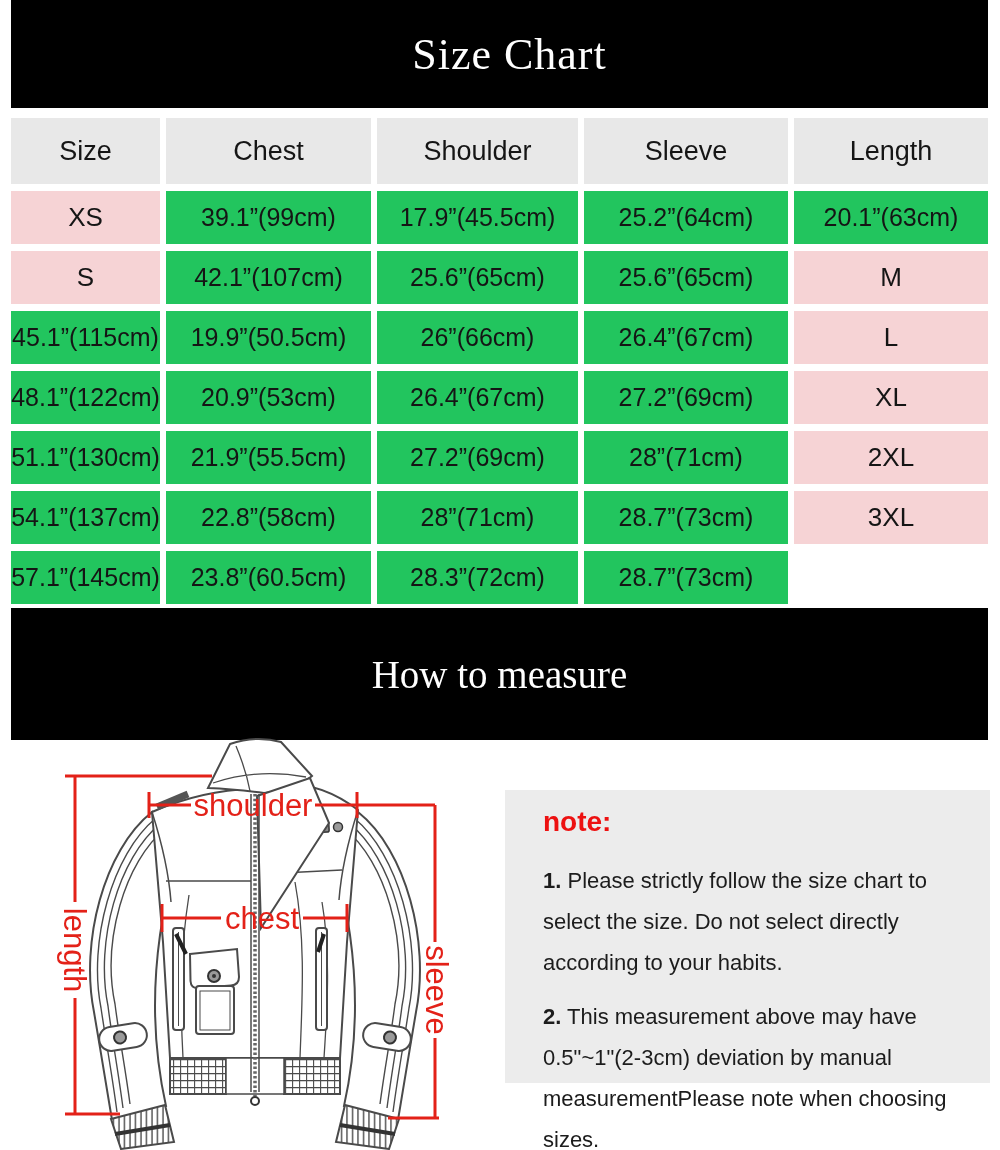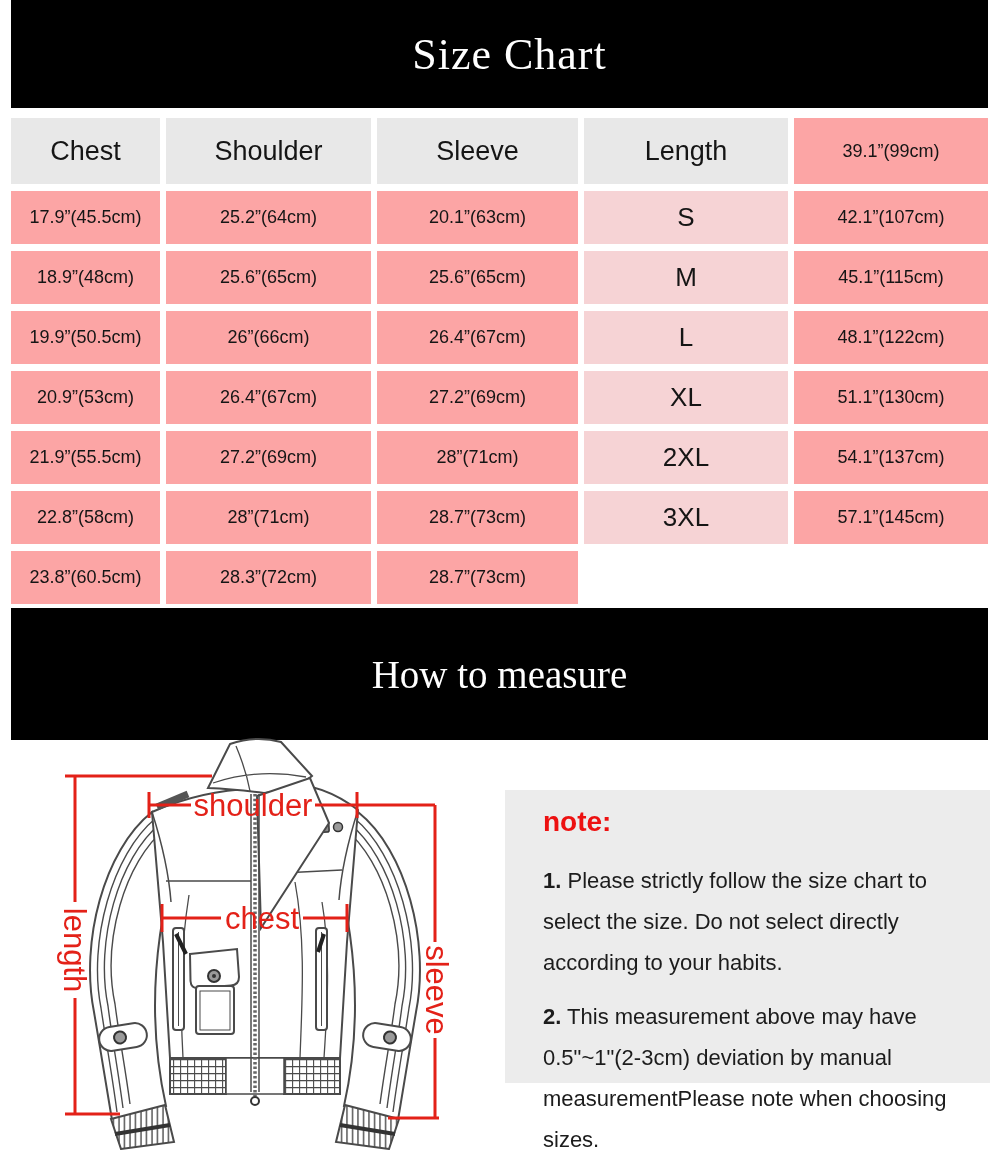--- a/index.html
+++ b/index.html
@@ -16,21 +16,21 @@
   .banner1 { top: 0; height: 108px; font-size: 44px; letter-spacing: 1px; padding-left: 20px; }
   .banner2 { top: 608px; height: 132px; font-size: 39px; }
 
   
   .size-table { position: absolute; left: 11px; top: 118px; width: 977px;
                 display: grid;
                 grid-template-columns: 149px 205px 201px 204px 194px;
                 grid-template-rows: 66px repeat(7, 53px);
                 gap: 7px 6px; }
   .cell { display: flex; align-items: center; justify-content: center;
-          color: #151515; font-size: 18px; background: #fca5a5; }
+          color: #151515; font-size: 25px; background: #22c55e; }
   .cell.head { background: #e8e8e8; font-size: 27px; }
   .cell.size { background: #f6d3d5; font-size: 26px; }
 
   
   .diagram { position: absolute; left: 40px; top: 730px; width: 460px; height: 420px; }
   .diagram text { font-family: "Liberation Sans", sans-serif; }
 
   
   .note { position: absolute; left: 505px; top: 790px; width: 485px; height: 293px;
           background: #ececec; padding: 16px 34px 0 38px; }
@@ -41,33 +41,34 @@
 </head>
 <body>
 
 <div class="page">
 
   <div class="banner banner1">
     <span>Size Chart</span>
   </div>
 
   <div class="size-table">
+    <div class="cell head">Size</div>
     <div class="cell head">Chest</div>
     <div class="cell head">Shoulder</div>
     <div class="cell head">Sleeve</div>
     <div class="cell head">Length</div>
 
+    <div class="cell size">XS</div>
     <div class="cell">39.1”(99cm)</div>
     <div class="cell">17.9”(45.5cm)</div>
     <div class="cell">25.2”(64cm)</div>
     <div class="cell">20.1”(63cm)</div>
 
     <div class="cell size">S</div>
     <div class="cell">42.1”(107cm)</div>
-    <div class="cell">18.9”(48cm)</div>
     <div class="cell">25.6”(65cm)</div>
     <div class="cell">25.6”(65cm)</div>
 
     <div class="cell size">M</div>
     <div class="cell">45.1”(115cm)</div>
     <div class="cell">19.9”(50.5cm)</div>
     <div class="cell">26”(66cm)</div>
     <div class="cell">26.4”(67cm)</div>
 
     <div class="cell size">L</div>

